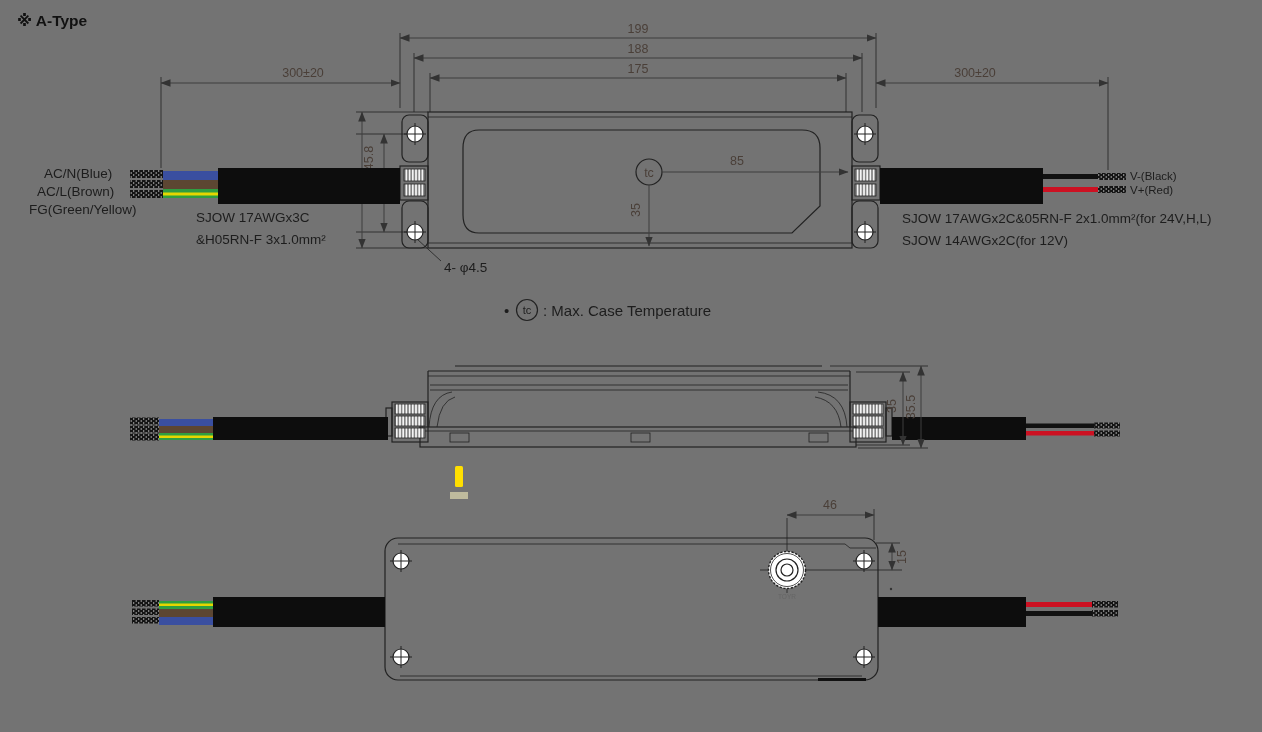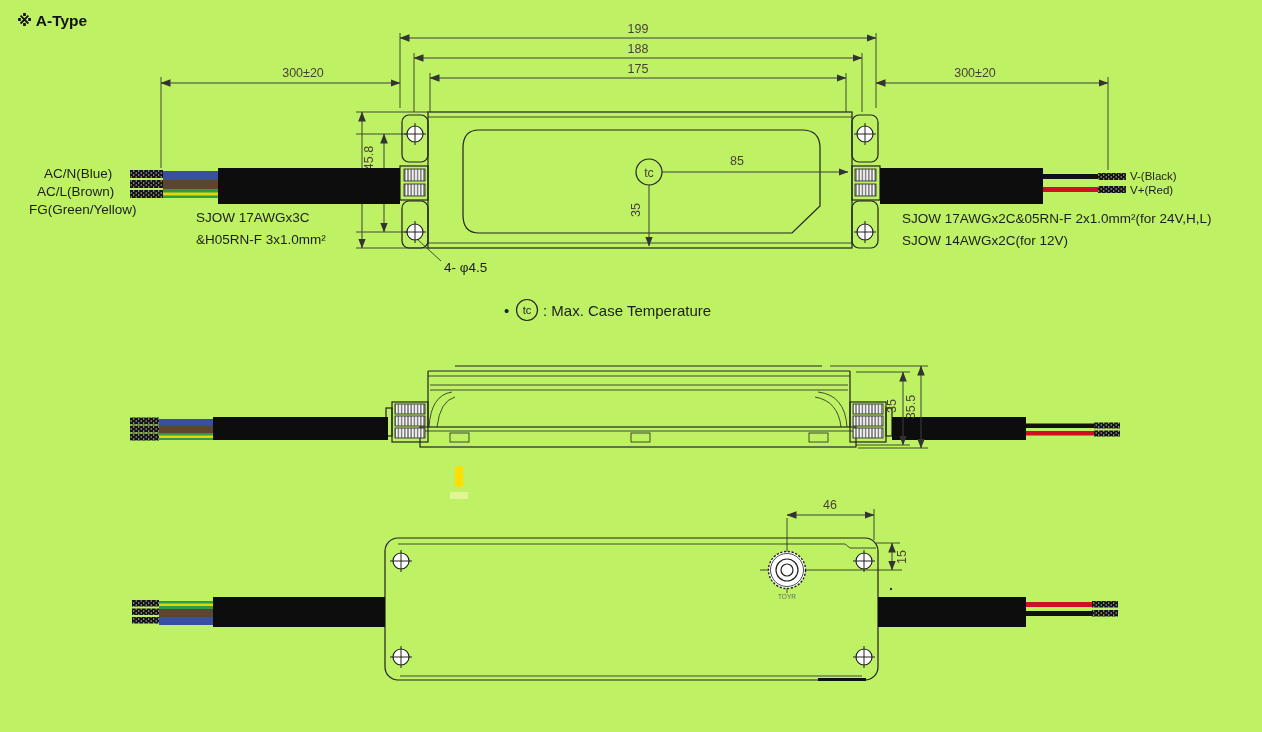--- a/index.html
+++ b/index.html
@@ -1,16 +1,16 @@
 <!DOCTYPE html>
 <html><head>
 <meta charset="utf-8">
 <style>
   html,body{margin:0;padding:0;background:#fff;}
-  #stage{position:relative;width:1262px;height:732px;background:#bef264;overflow:hidden;}
+  #stage{position:relative;width:1262px;height:732px;background:#737373;overflow:hidden;}
   svg text{font-family:"Liberation Sans","DejaVu Sans",sans-serif;}
   .title-txt{font-size:15.5px;font-weight:bold;fill:#111;}
   .dimtxt{font-size:12.5px;fill:#4a3f38;}
   .lbl{font-size:13.5px;fill:#1d1d1d;}
   .lbl-s{font-size:11.5px;fill:#1d1d1d;}
   .note-txt{font-size:15px;fill:#1d1d1d;}
   .tiny{font-size:6.5px;fill:#666;}
   .ln{fill:none;stroke:#222;stroke-width:1.2;}
   .lnthin{fill:none;stroke:#222;stroke-width:0.8;}
   .dim{fill:none;stroke:#3f3f3f;stroke-width:1;}

